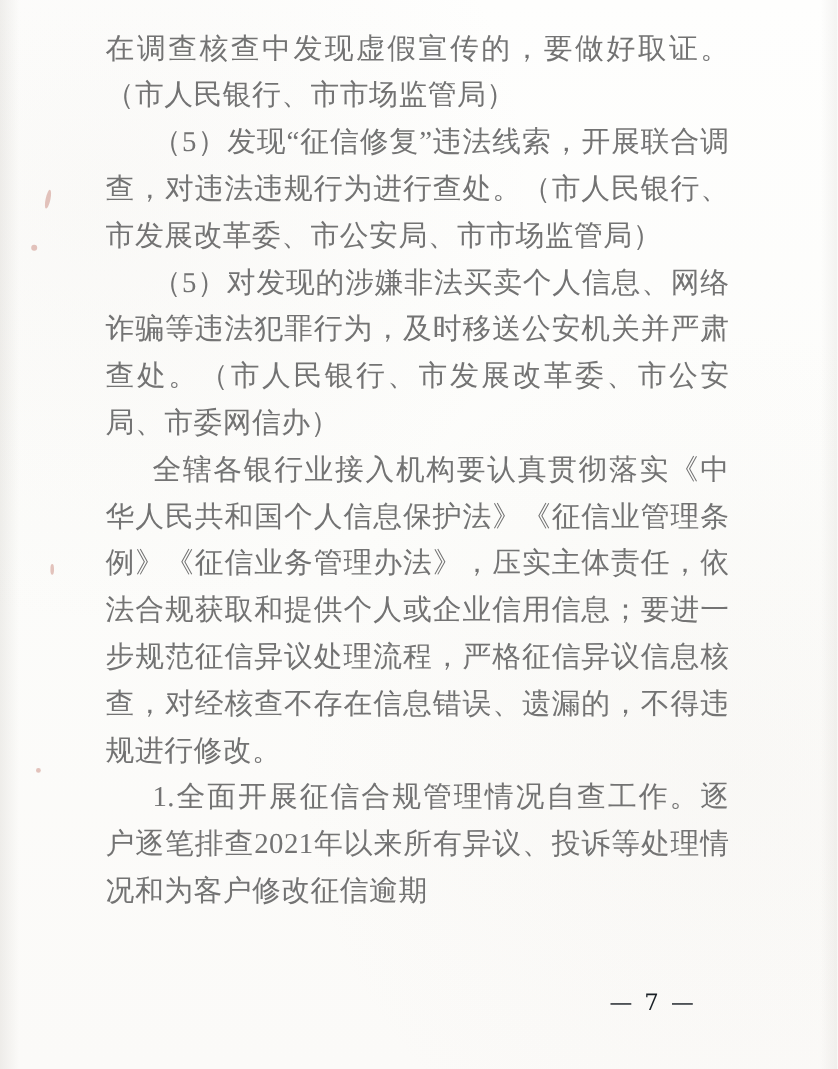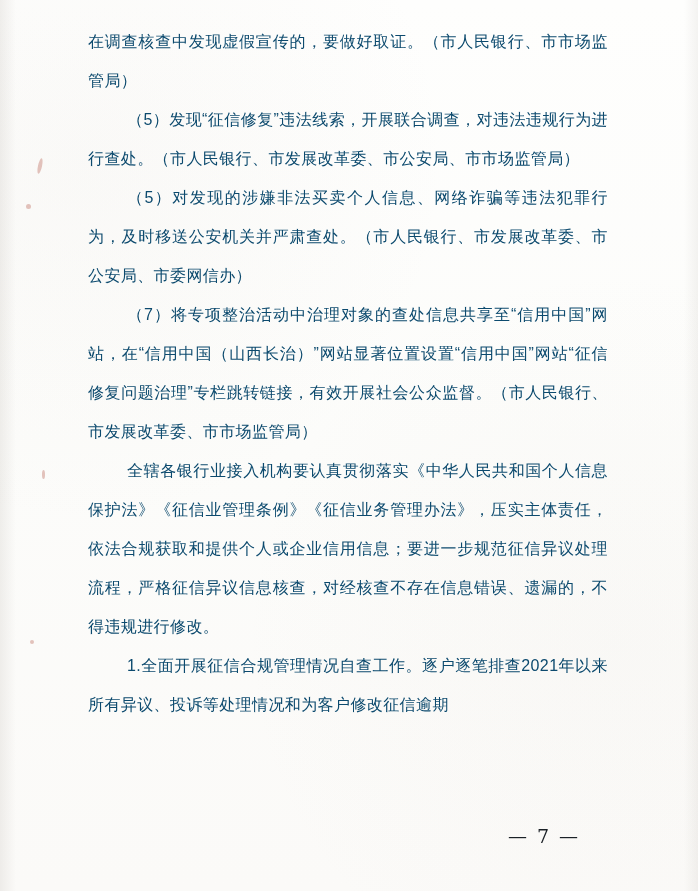--- a/index.html
+++ b/index.html
@@ -30,27 +30,27 @@
     pointer-events: none;
   }
   .content {
     position: absolute;
     left: 88px;
     top: 22px;
     width: 520px;
   }
   p.para {
     margin: 0 0 0px 0;
-    font-size: 16px;
+    font-size: 24px;
     line-height: 39px;
     letter-spacing: 0.4px;
     text-align: justify;
     text-justify: inter-ideograph;
-    font-family: Liberation Sans, sans-serif;
-    color: #0c4a6e;
+    font-family: Liberation Serif, serif;
+    color: #737373;
     text-indent: 0;
     white-space: pre-wrap;
     word-break: break-all;
   }
   p.indent {
     text-indent: 39px;
   }
   .page-number {
     position: absolute;
     left: 0;
@@ -101,21 +101,20 @@
 
   <div class="margin-mark m1"></div>
   <div class="margin-mark m2"></div>
   <div class="margin-mark m3"></div>
   <div class="margin-mark m4"></div>
 
   <div class="content">
     <p class="para">在调查核查中发现虚假宣传的，要做好取证。（市人民银行、市市场监管局）</p>
     <p class="para indent">（5）发现“征信修复”违法线索，开展联合调查，对违法违规行为进行查处。（市人民银行、市发展改革委、市公安局、市市场监管局）</p>
     <p class="para indent">（5）对发现的涉嫌非法买卖个人信息、网络诈骗等违法犯罪行为，及时移送公安机关并严肃查处。（市人民银行、市发展改革委、市公安局、市委网信办）</p>
-    <p class="para indent">（7）将专项整治活动中治理对象的查处信息共享至“信用中国”网站，在“信用中国（山西长治）”网站显著位置设置“信用中国”网站“征信修复问题治理”专栏跳转链接，有效开展社会公众监督。（市人民银行、市发展改革委、市市场监管局）</p>
     <p class="para indent">全辖各银行业接入机构要认真贯彻落实《中华人民共和国个人信息保护法》《征信业管理条例》《征信业务管理办法》，压实主体责任，依法合规获取和提供个人或企业信用信息；要进一步规范征信异议处理流程，严格征信异议信息核查，对经核查不存在信息错误、遗漏的，不得违规进行修改。</p>
     <p class="para indent">1.全面开展征信合规管理情况自查工作。逐户逐笔排查2021年以来所有异议、投诉等处理情况和为客户修改征信逾期</p>
   </div>
 
   <div class="page-number">
     <span class="pn-inner">— 7 —</span>
   </div>
 </div>
 
 </body></html>

